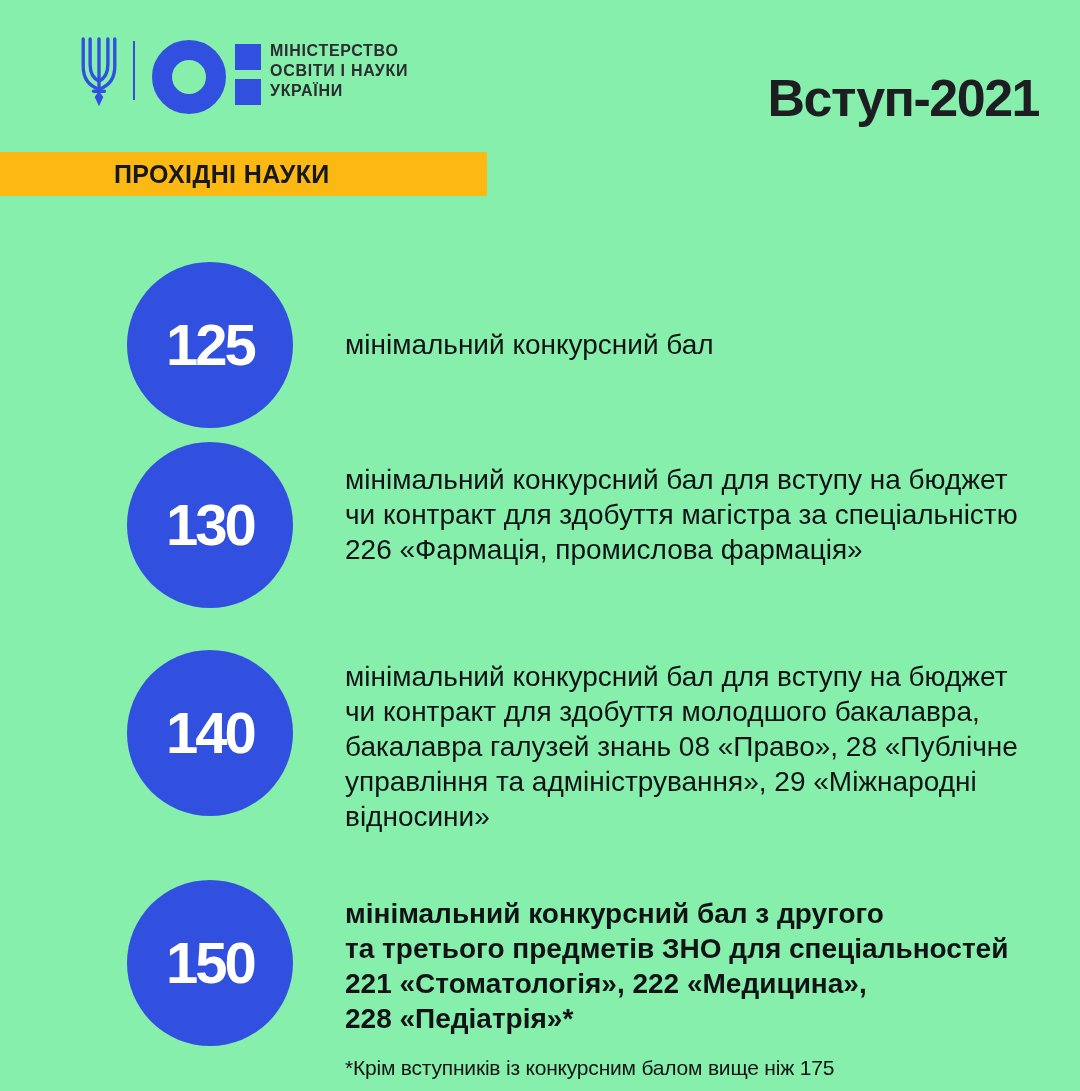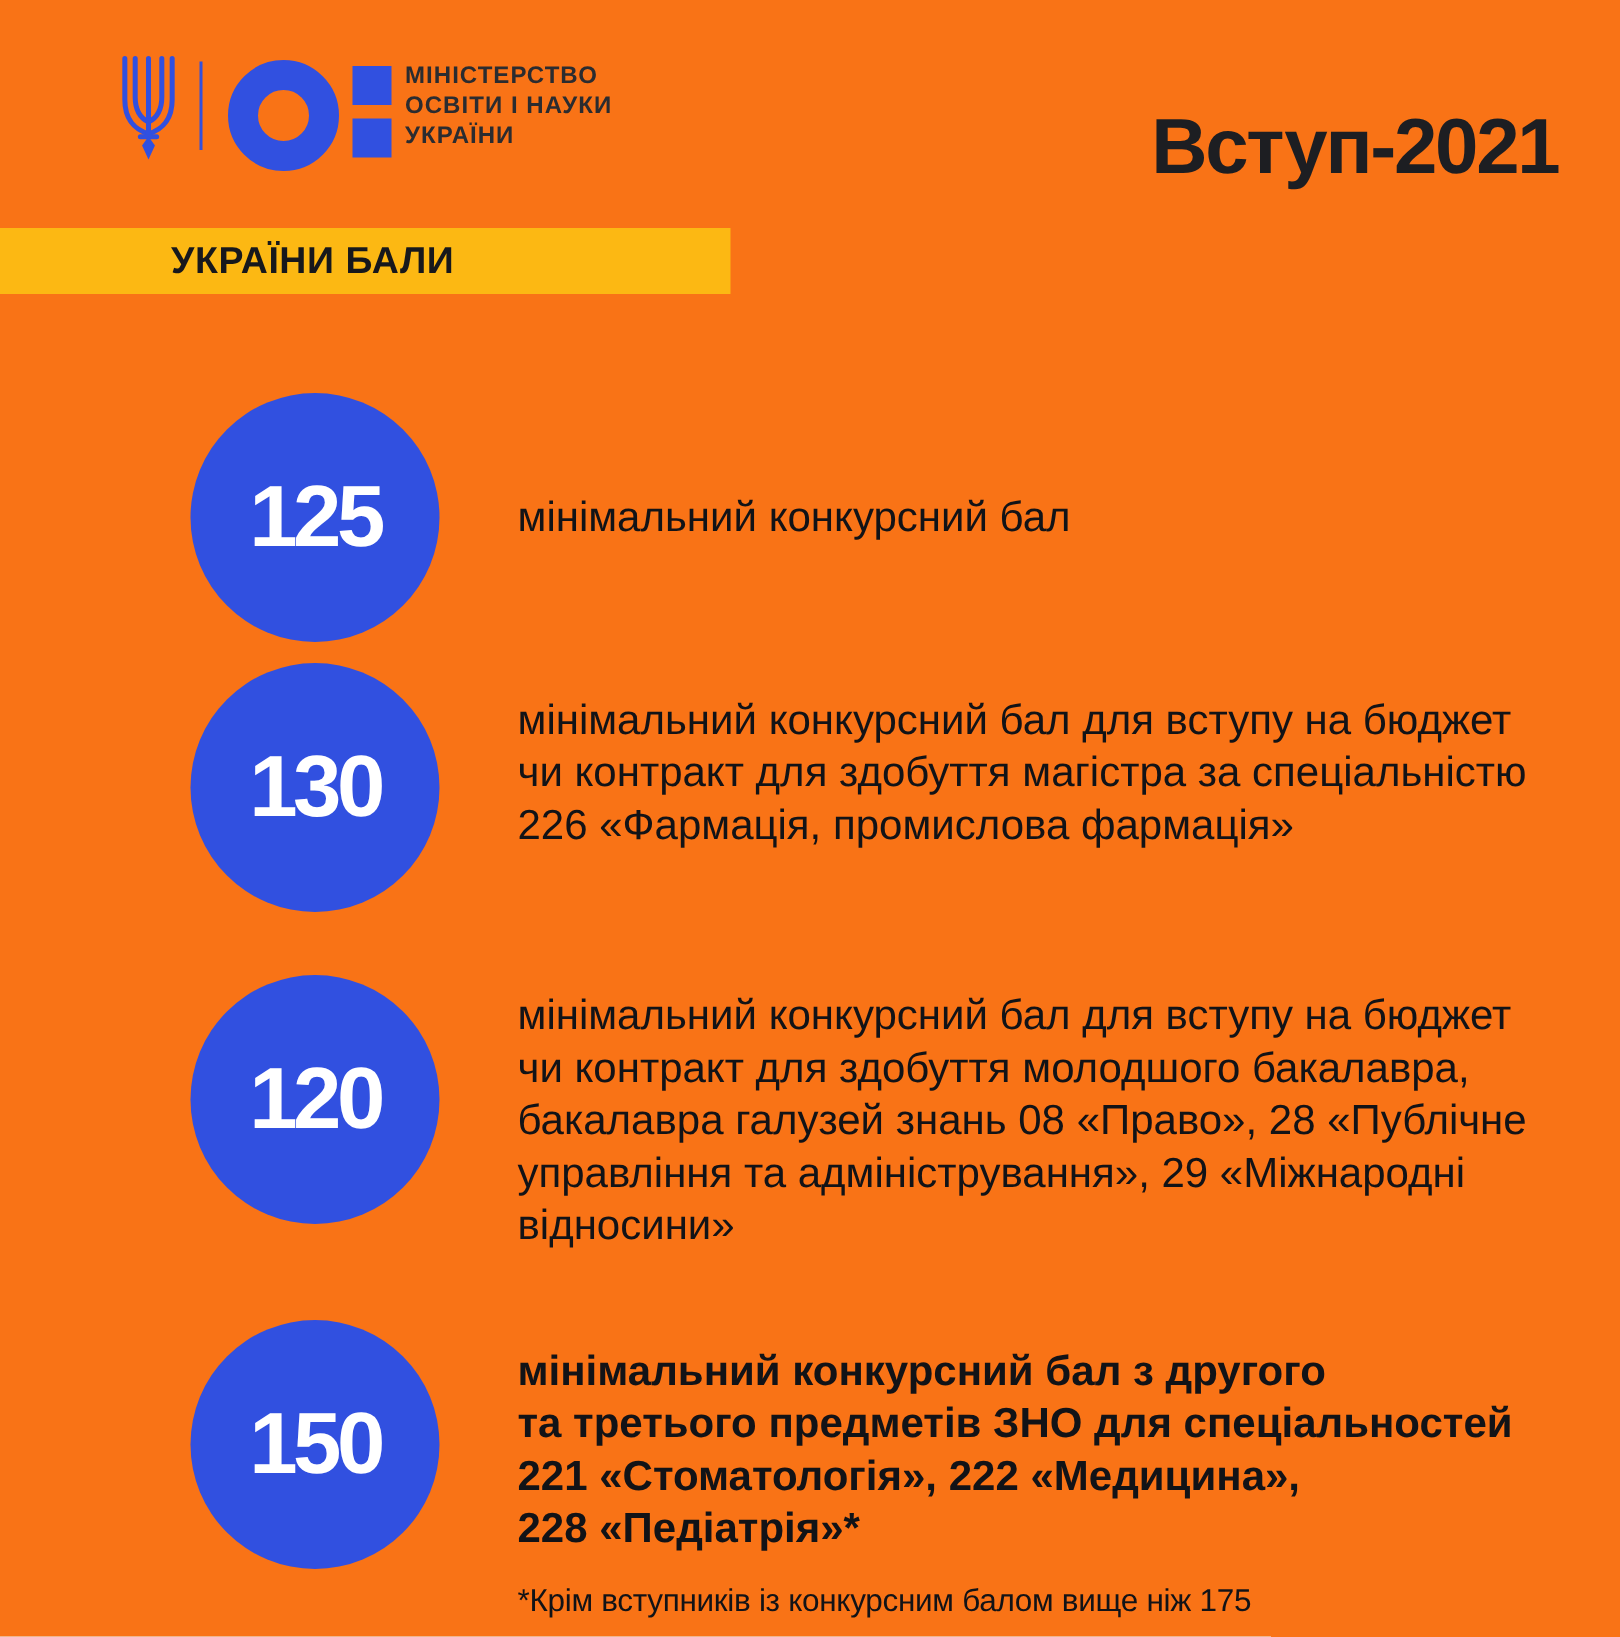--- a/index.html
+++ b/index.html
@@ -5,21 +5,21 @@
   :root{
     --blue:#3150E0;
     --yellow:#FCB813;
     --text:#121317;
     --num:#FFFFFF;
   }
   html,body{margin:0;padding:0;background:#e9e9e9;}
   .canvas{
     position:relative;
     width:1080px;height:1091px;
-    background:#f97316;
+    background:#86efac;
     overflow:hidden;
     font-family:"Liberation Sans", sans-serif;
     color:var(--text);
   }
   
   .trident{position:absolute;left:74px;top:36px;width:50px;height:71px;}
   .logo-divider{position:absolute;left:133px;top:41px;width:2px;height:59px;background:var(--blue);}
   .logo-ring{
     position:absolute;left:152px;top:40px;
     width:34px;height:34px;border:20px solid var(--blue);border-radius:50%;
@@ -94,37 +94,37 @@
     <div class="sq"></div>
   </div>
 
   <div class="ministry-name">МІНІСТЕРСТВО
 ОСВІТИ І НАУКИ
 УКРАЇНИ</div>
 
   <div class="page-title">Вступ-2021</div>
 
   <div class="banner">
-    <div class="banner-label">УКРАЇНИ БАЛИ</div>
+    <div class="banner-label">ПРОХІДНІ НАУКИ</div>
   </div>
 
   <div class="score-circle c1">
     <span class="score-value">125</span>
   </div>
   <div class="score-desc d1">мінімальний конкурсний бал</div>
 
   <div class="score-circle c2">
     <span class="score-value">130</span>
   </div>
   <div class="score-desc d2">мінімальний конкурсний бал для вступу на бюджет
 чи контракт для здобуття магістра за спеціальністю
 226 «Фармація, промислова фармація»</div>
 
   <div class="score-circle c3">
-    <span class="score-value">120</span>
+    <span class="score-value">140</span>
   </div>
   <div class="score-desc d3">мінімальний конкурсний бал для вступу на бюджет
 чи контракт для здобуття молодшого бакалавра,
 бакалавра галузей знань 08 «Право», 28 «Публічне
 управління та адміністрування», 29 «Міжнародні
 відносини»</div>
 
   <div class="score-circle c4">
     <span class="score-value">150</span>
   </div>

